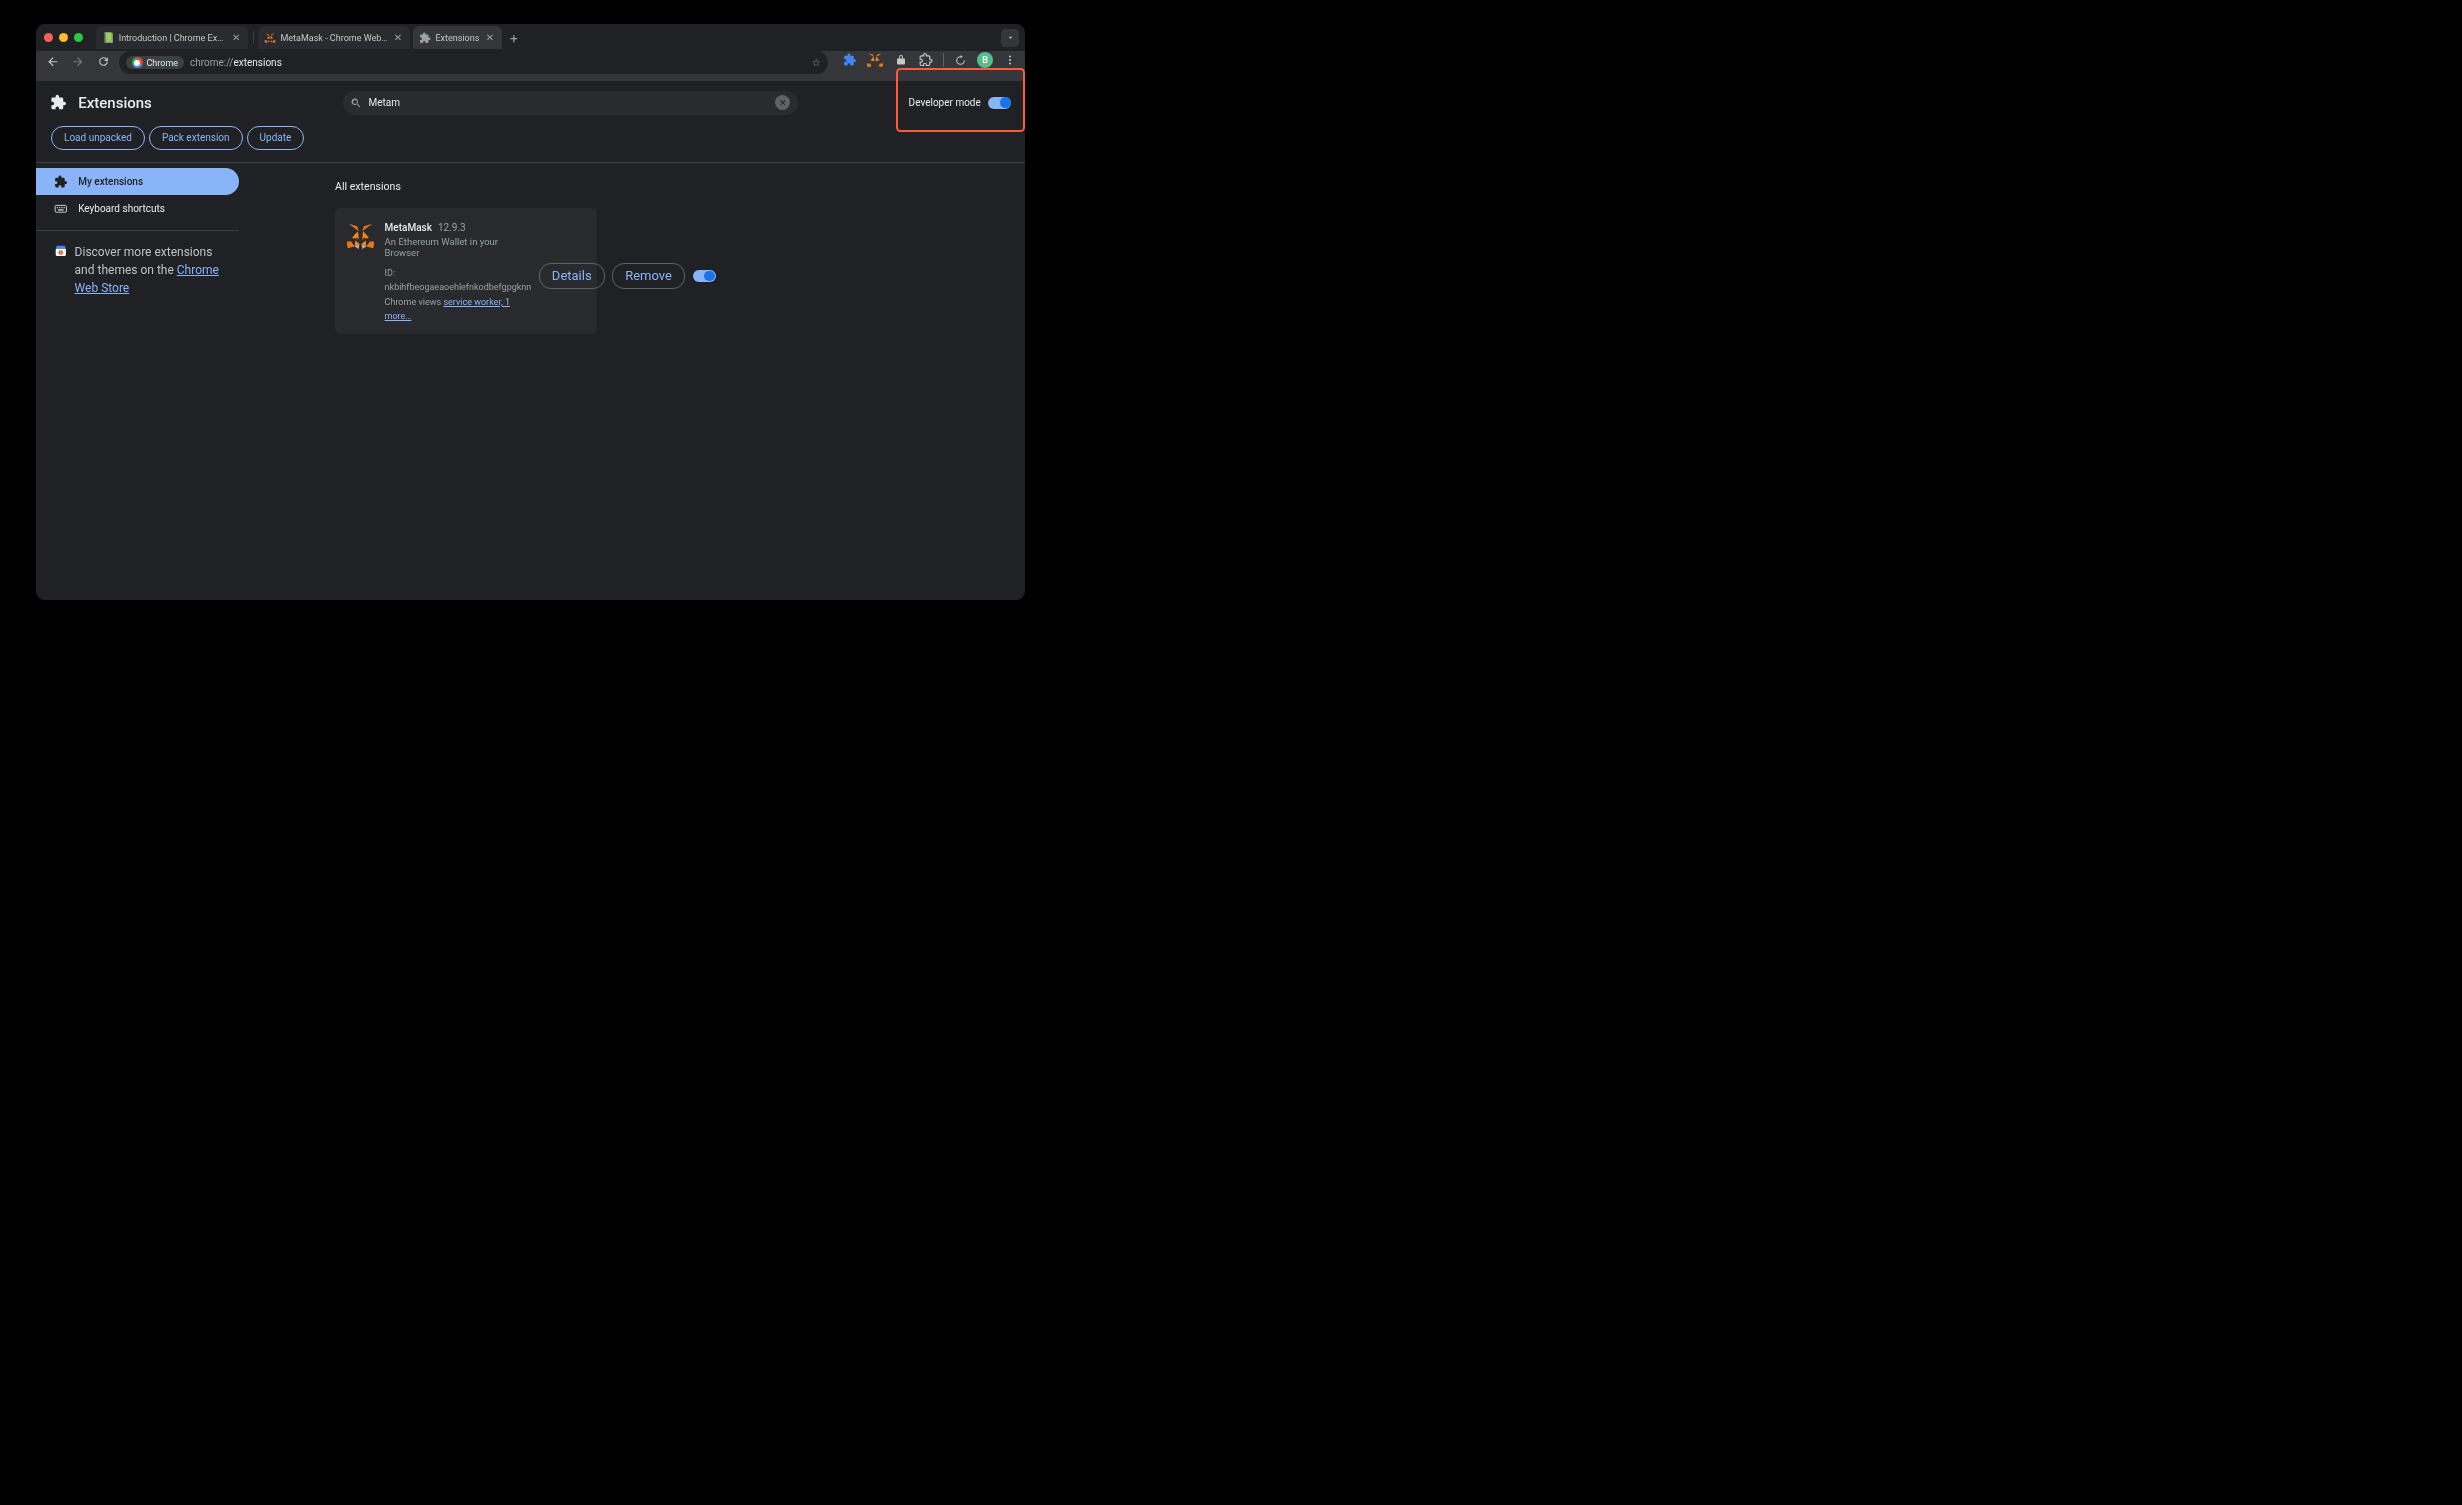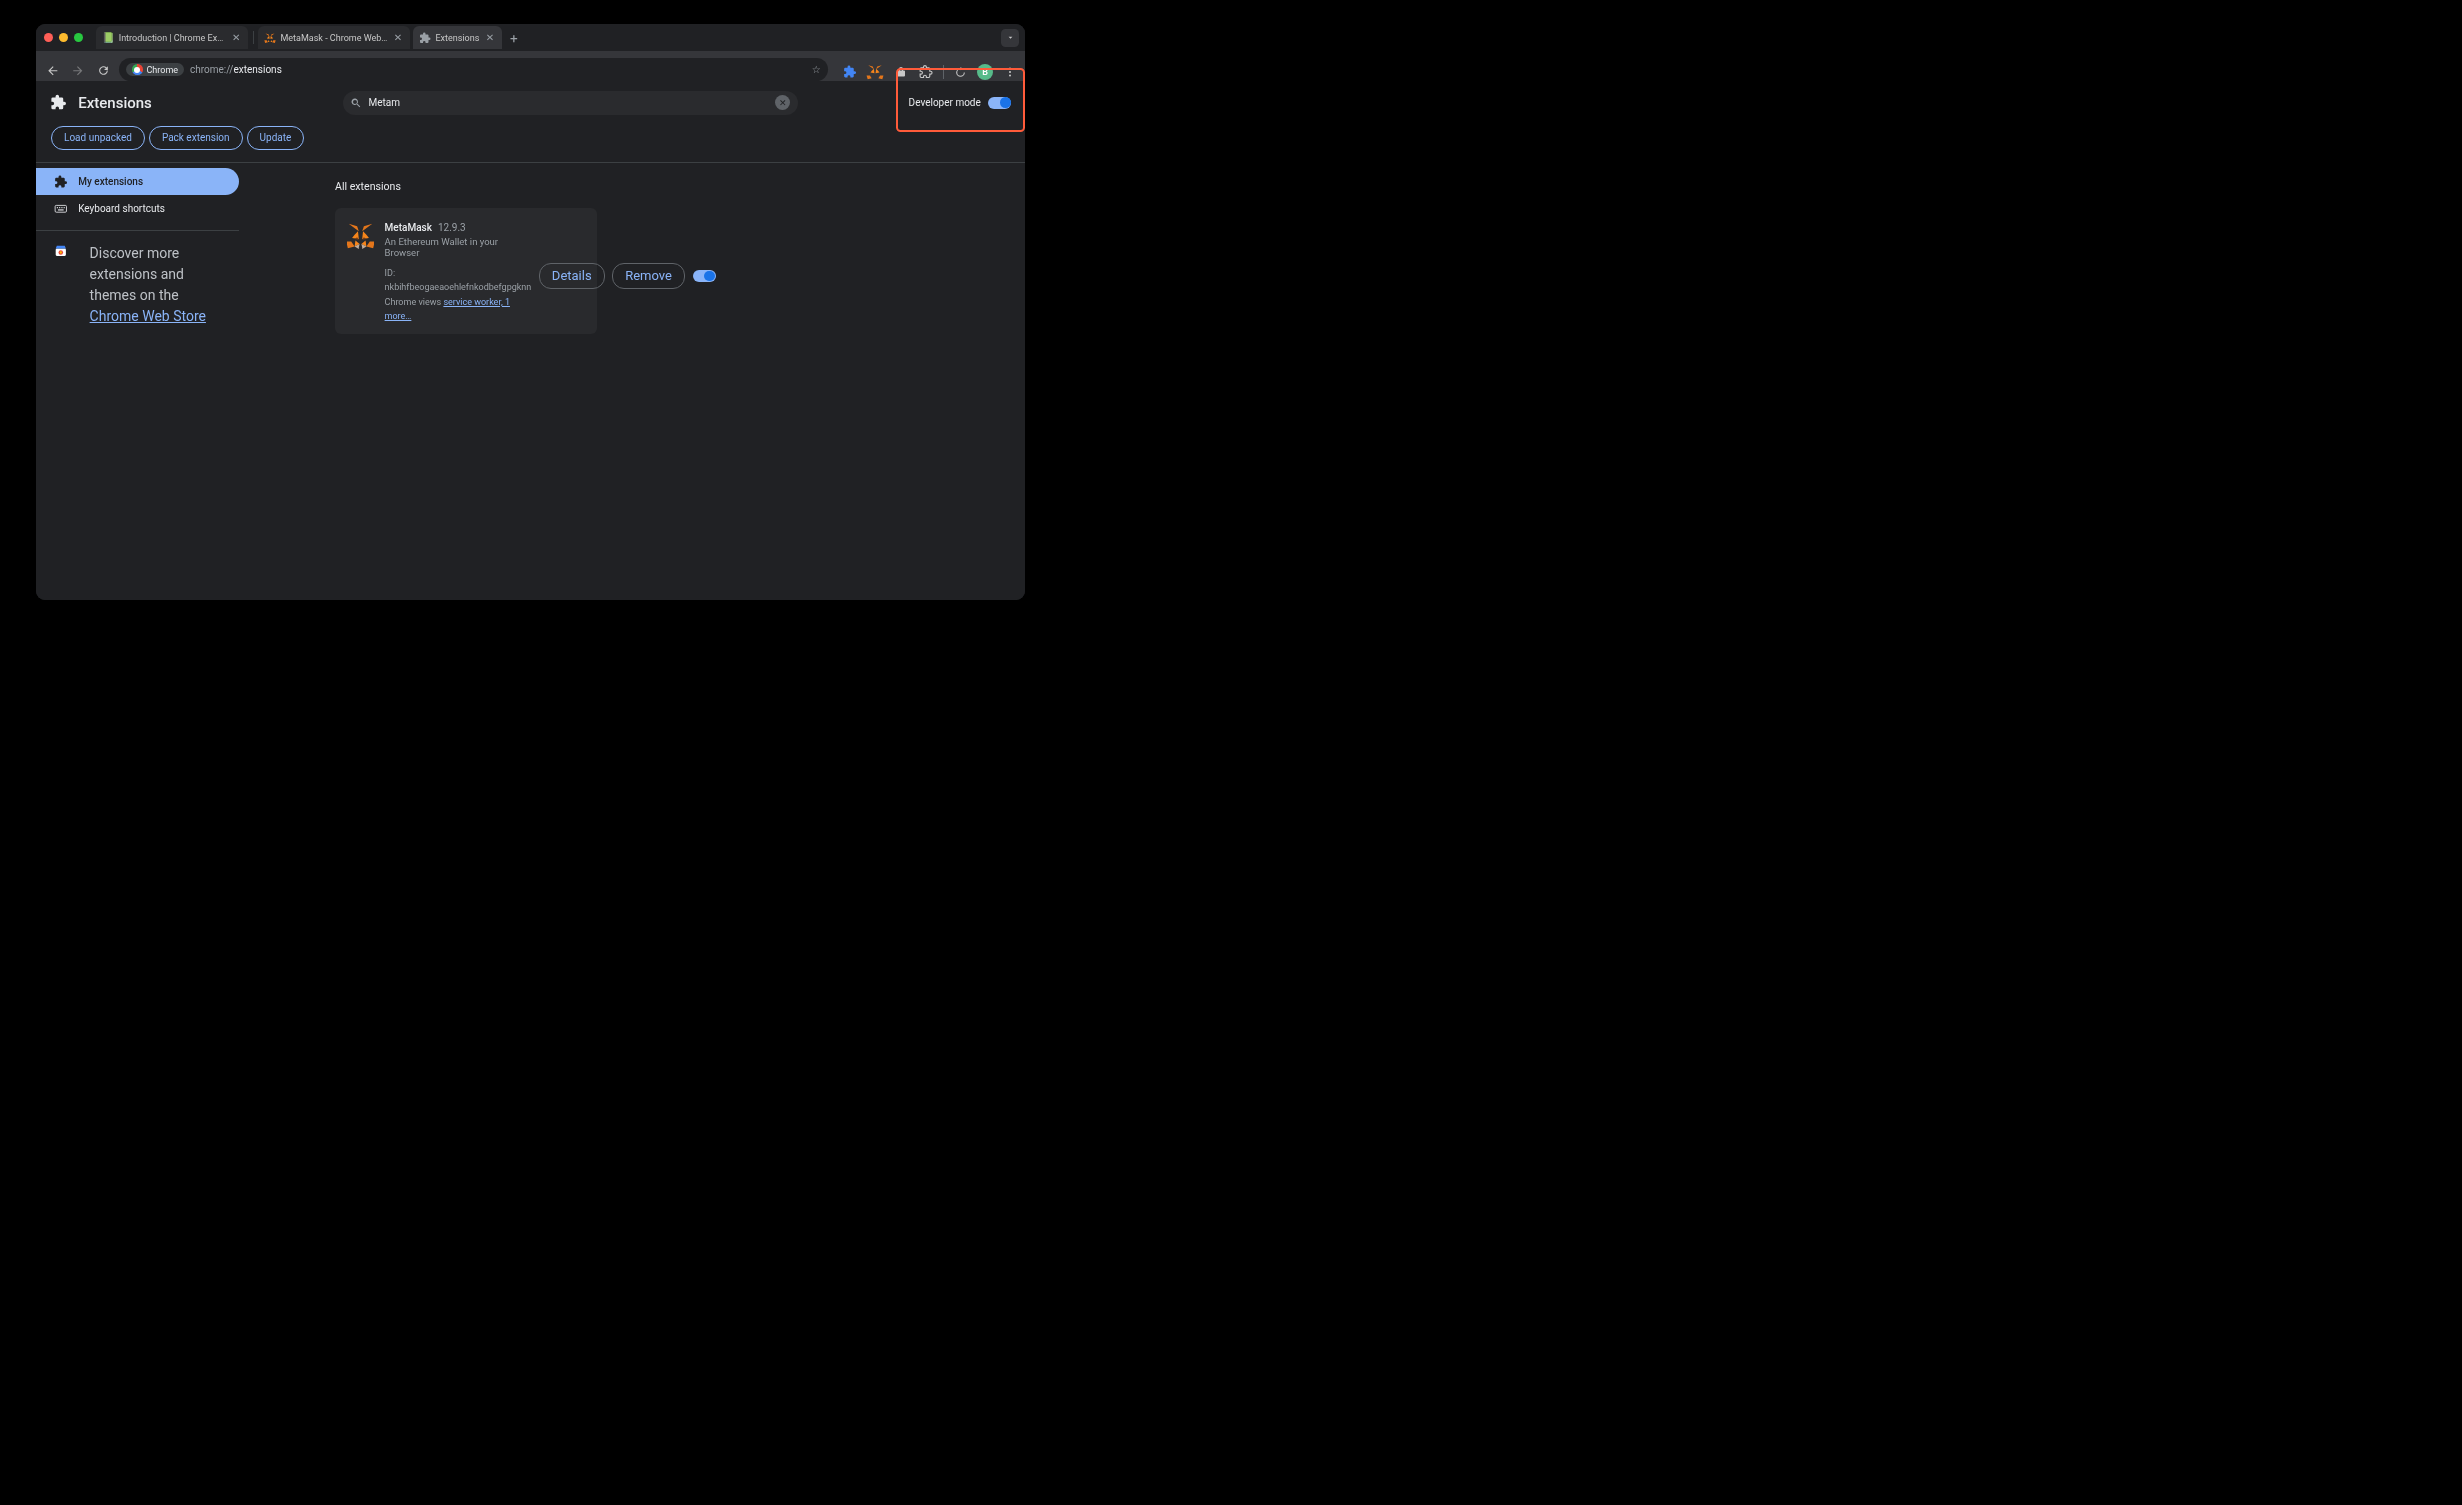--- a/index.html
+++ b/index.html
@@ -13,21 +13,21 @@
 .tab { height:23px; background:#2a2b2e; border-radius:6px 6px 0 0; display:flex; align-items:center; padding:0 6px; gap:4.5px; font-size:9px; color:#c8c8c8; max-width:152px; cursor:pointer; }
 .tab.active { background:#35363a; }
 .tab .favicon{width:12px;height:12px;display:inline-flex;align-items:center;justify-content:center;font-size:10px}
 .tab .title{white-space:nowrap;overflow:hidden;text-overflow:ellipsis;flex:1}
 .tab .x{color:#9aa0a6;font-size:10px;width:12px;text-align:center}
 .tabsep{width:0.8px;height:13.6px;background:#3c4043;margin:0 1.5px}
 .newtab{color:#9aa0a6;width:18px;text-align:center;font-size:13.6px;cursor:pointer}
 .tabend{margin-left:auto;margin-right:6px}
 .dropbtn{width:18px;height:18px;border-radius:4.5px;background:#35363a;color:#c8c8c8;display:flex;align-items:center;justify-content:center;cursor:pointer}
 
-.toolbar{height:30px;background:#35363a;display:flex;align-items:flex-end;padding:0 6px;gap:4.5px}
+.toolbar{height:30px;background:#35363a;display:flex;align-items:flex-start;padding:0 6px;gap:4.5px}
 .navbtn{width:21px;height:21px;display:flex;align-items:center;justify-content:center;color:#c8c8c8;border-radius:50%;cursor:pointer}
 .omnibox{flex:1;max-width:728px;height:23px;background:#202124;border-radius:11.4px;display:flex;align-items:center;padding:0 7.6px;gap:6px;color:#e8eaed;font-size:10px}
 .chip{display:flex;align-items:center;gap:3.8px;background:#3c4043;border-radius:9px;padding:1.5px 6px;font-size:9px;color:#e8eaed}
 .chrome-ico{width:10.6px;height:10.6px;border-radius:50%;background:conic-gradient(#ea4335 0 120deg,#4285f4 120deg 240deg,#34a853 240deg 360deg);position:relative}
 .chrome-ico::after{content:"";position:absolute;inset:2.3px;border-radius:50%;background:#fff}
 .url-dim{color:#9aa0a6}
 .star{margin-left:auto;color:#9aa0a6;cursor:pointer}
 .ticons{display:flex;align-items:center;gap:7.6px;margin-left:7.6px}
 .ticon{width:18px;height:18px;display:flex;align-items:center;justify-content:center;cursor:pointer;color:#c8c8c8}
 .avatar{width:16.7px;height:16.7px;border-radius:50%;background:#57bb8a;color:#fff;font-size:9px;font-weight:600;display:flex;align-items:center;justify-content:center}
@@ -49,21 +49,21 @@
 .devrow{display:flex;gap:4px;padding:3px 15px 12px}
 .obtn{border:0.8px solid #8ab4f8;color:#8ab4f8;background:transparent;border-radius:12px;padding:5.3px 12px;font-size:10px;cursor:pointer}
 .hr{height:0.8px;background:#3c4043;margin:0}
 
 .body{display:flex;height:calc(100% - 91px)}
 .side{width:203px;padding-top:6px}
 .sitem{display:flex;align-items:center;gap:10.6px;height:27px;padding:8px 18px;font-size:10px;color:#e8eaed;cursor:pointer;border-radius:0 13.6px 13.6px 0}
 .sitem.active{background:#8ab4f8;color:#202124;font-weight:500}
 .sitem .ico{width:13.6px;height:13.6px;display:flex;align-items:center;justify-content:center}
 .sdiv{height:0.8px;background:#3c4043;margin:7.6px 0}
-.promo{padding:4.5px 18px;font-size:14px;color:#bdc1c6;line-height:1.5;display:flex;gap:22px}
+.promo{padding:4.5px 18px;font-size:12px;color:#bdc1c6;line-height:1.5;display:flex;gap:7px}
 .promo a{color:#8ab4f8;text-decoration:underline;cursor:pointer}
 .store-ico{width:13.6px;height:13.6px;flex-shrink:0;margin-top:1.5px}
 .main{flex:1;padding:18px 96px}
 .sect{font-size:10.6px;color:#e8eaed;margin-bottom:15px}
 .card{width:262px;background:#292a2d;border-radius:6px;padding:13.6px 12px 10.6px;display:flex;flex-direction:row;gap:7.6px}
 .chd{display:flex;gap:10.6px}
 .extico{width:27px;height:27px;flex-shrink:0}
 .cttl{display:flex;gap:6px;font-size:10px;align-items:baseline}
 .cttl .name{color:#e8eaed;font-weight:500}
 .cttl .ver{color:#9aa0a6}

